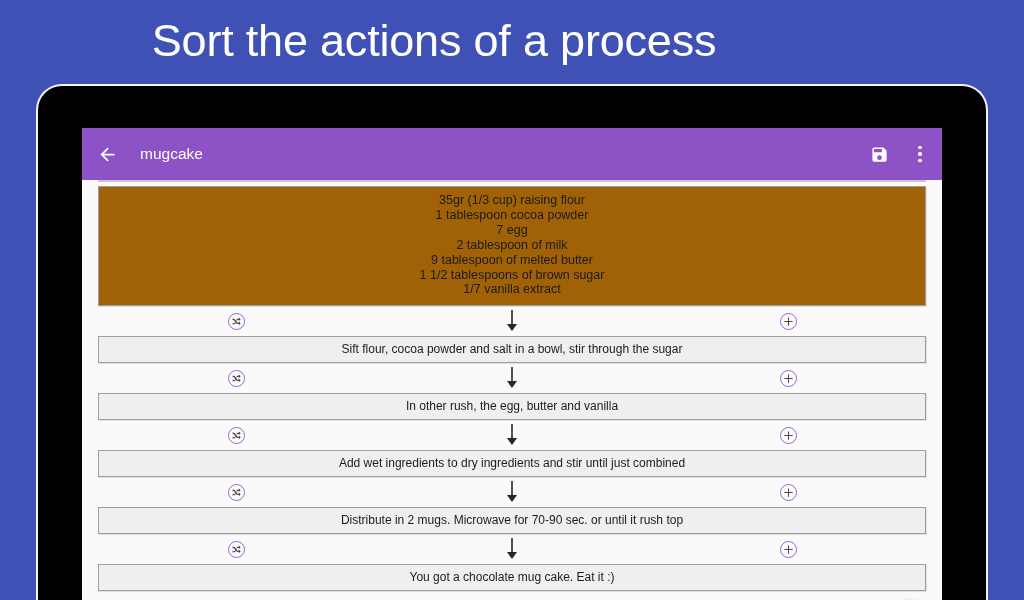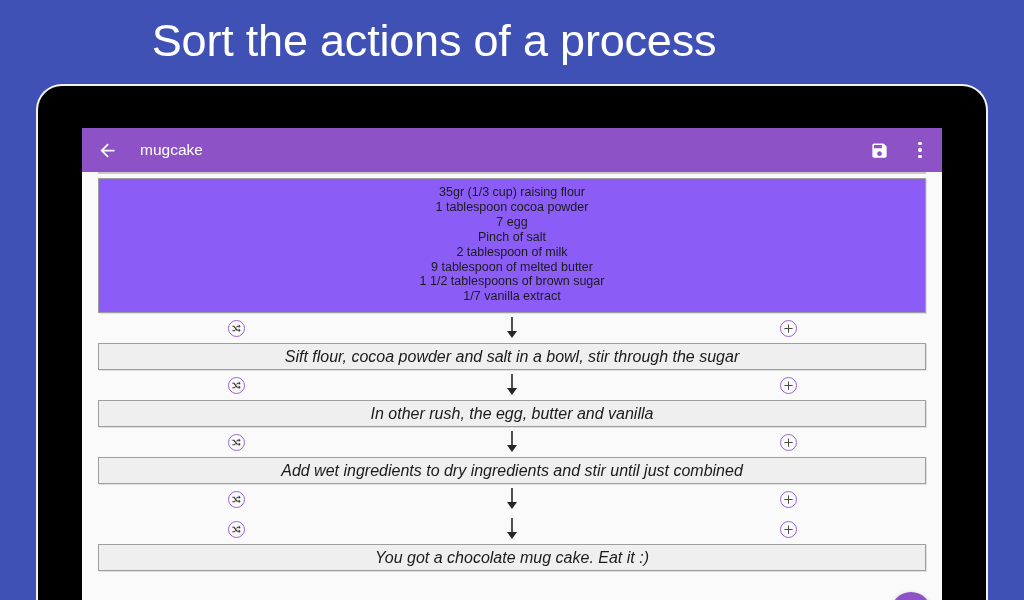--- a/index.html
+++ b/index.html
@@ -51,21 +51,21 @@
     left: 44px;
     top: 42px;
     width: 860px;
     height: 500px;
     background: #FAFAFA;
     overflow: hidden;
   }
 
   
   .app-bar {
-    height: 44px;
+    height: 52px;
     background: #8C52C6;
     display: flex;
     align-items: center;
     padding: 0 12px 0 10px;
     position: relative;
   }
 
   .appbar-icon {
     width: 30px;
     height: 30px;
@@ -140,38 +140,37 @@
   .box {
     border: 1px solid #9E9E9E;
     background: #EFEFEF;
     box-shadow: 1px 1px 0 rgba(0,0,0,0.10);
     text-align: center;
     color: #1B1B1B;
   }
 
   .ingredients-box {
     padding: 6px 8px 8px 8px;
-    background: #8b5cf6;
+    background: #a16207;
   }
 
   .ingredient-line {
     font-size: 12.5px;
     line-height: 14.9px;
     white-space: nowrap;
   }
 
   .step-box {
     padding: 4px 8px;
-    font-size: 16px;
+    font-size: 12px;
     line-height: 17px;
     background: #EFEFEF;
     white-space: nowrap;
     overflow: hidden;
     text-overflow: ellipsis;
-    font-style: italic;
   }
 
   
   .connector-row {
     display: flex;
     align-items: center;
     height: 30px;
     position: relative;
     padding: 0 16px;
   }
@@ -258,21 +257,20 @@
 
       <div class="panel-wrap">
         <div class="caption-divider" style="margin-left:0;margin-right:0;"></div>
       </div>
 
       <div class="panel-wrap">
         <div class="box ingredients-box">
           <div class="ingredient-line">35gr (1/3 cup) raising flour</div>
           <div class="ingredient-line">1 tablespoon cocoa powder</div>
           <div class="ingredient-line">7 egg</div>
-          <div class="ingredient-line">Pinch of salt</div>
           <div class="ingredient-line">2 tablespoon of milk</div>
           <div class="ingredient-line">9 tablespoon of melted butter</div>
           <div class="ingredient-line">1 1/2 tablespoons of brown sugar</div>
           <div class="ingredient-line">1/7 vanilla extract</div>
         </div>
       </div>
 
       <div class="connector-row">
         <div class="conn-cell">
           <div class="circle-btn">
@@ -382,20 +380,23 @@
         <div class="conn-cell">
           <div class="circle-btn">
             <svg width="11" height="11" viewBox="0 0 24 24" aria-hidden="true">
               <path d="M11 3h2v18h-2z" fill="#3A3A3A"></path>
               <path d="M3 11h18v2H3z" fill="#3A3A3A"></path>
             </svg>
           </div>
         </div>
       </div>
 
+      <div class="panel-wrap">
+        <div class="box step-box">Distribute in 2 mugs. Microwave for 70-90 sec. or until it rush top</div>
+      </div>
 
       <div class="connector-row">
         <div class="conn-cell">
           <div class="circle-btn">
             <svg width="11" height="11" viewBox="0 0 24 24" aria-hidden="true">
               <path d="M17 3l4 4-4 4V8h-2.3l-2.1 2.6-1.3-1.6L13.7 6H17V3zM3 6h4.2l7 8.9H17V12l4 4-4 4v-3h-4.5L5.5 8H3V6zm0 10h4.3l2-2.5 1.3 1.6L7.8 18H3v-2z" fill="#3A3A3A"></path>
             </svg>
           </div>
         </div>
         <div class="conn-cell">

